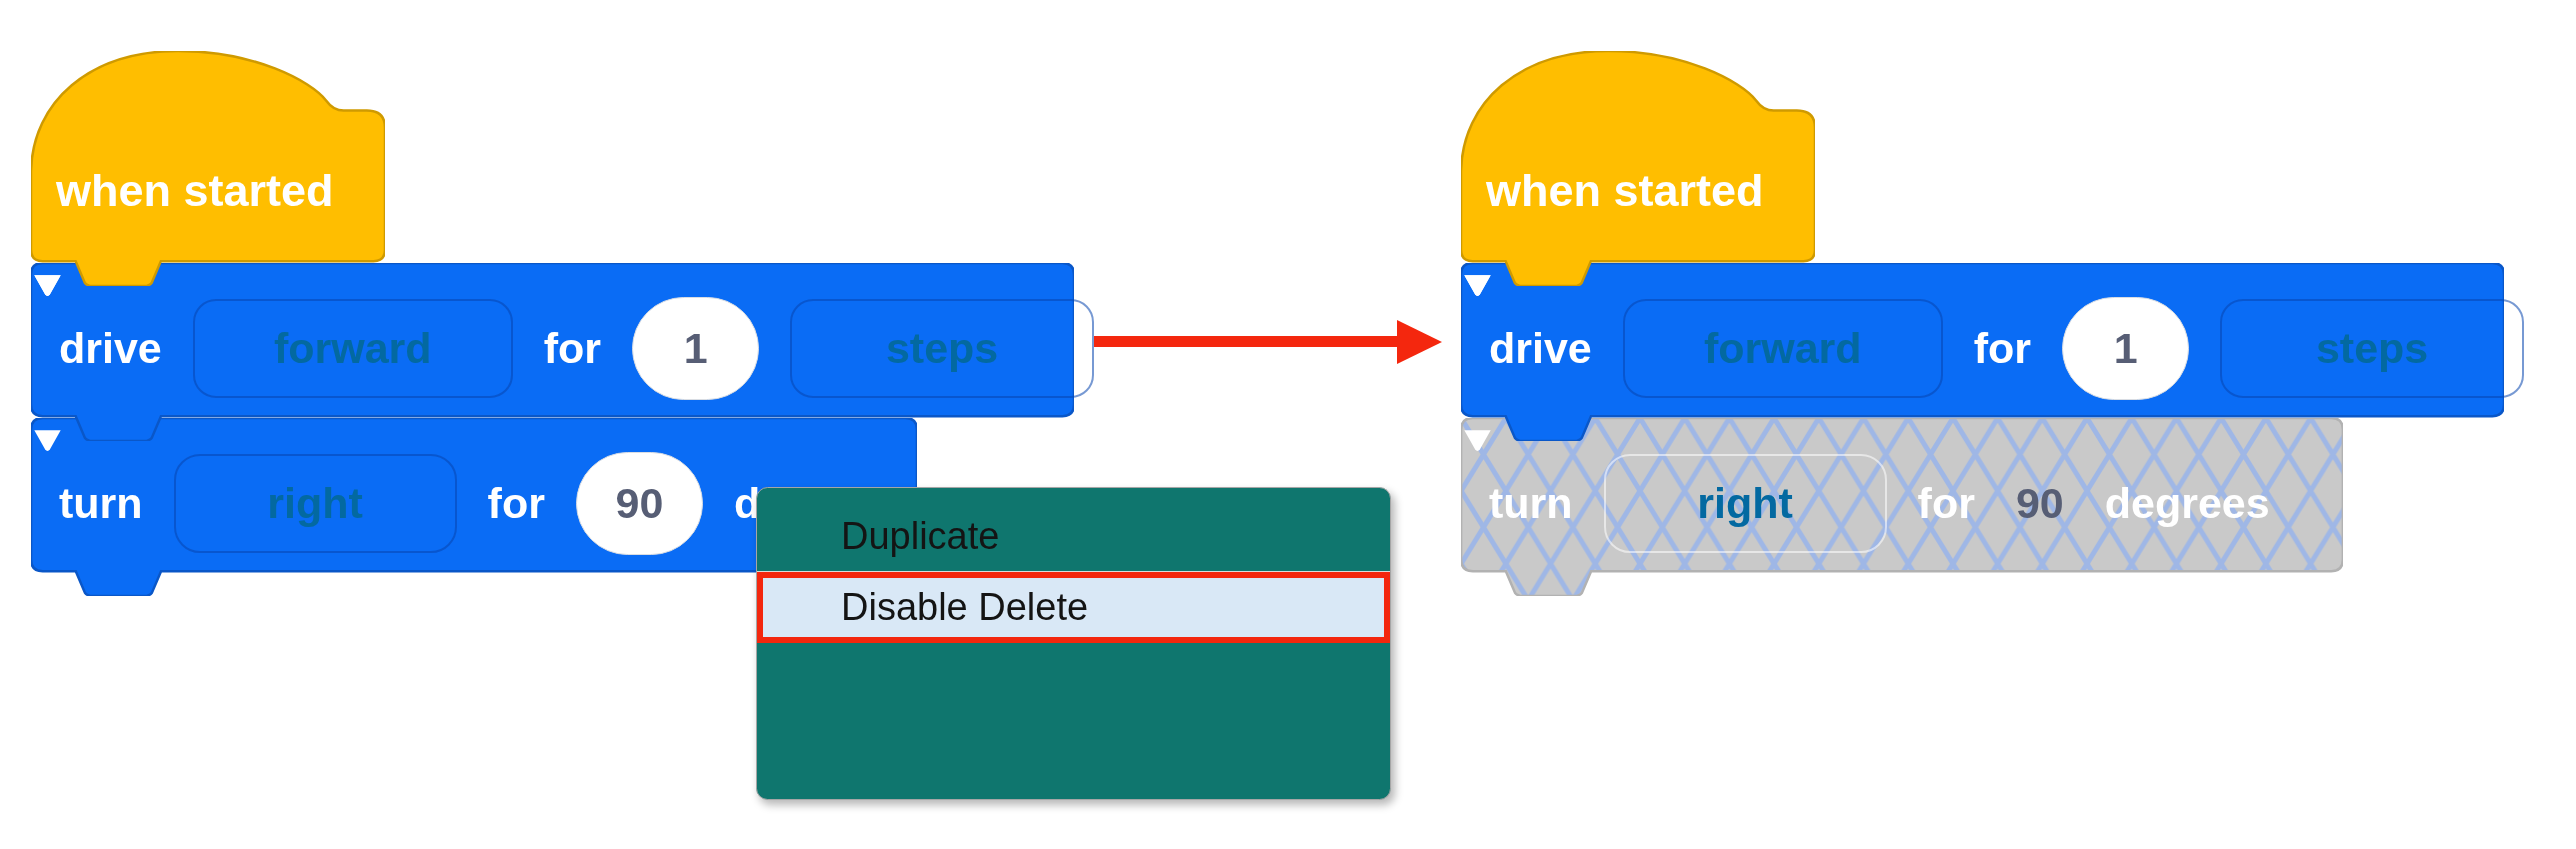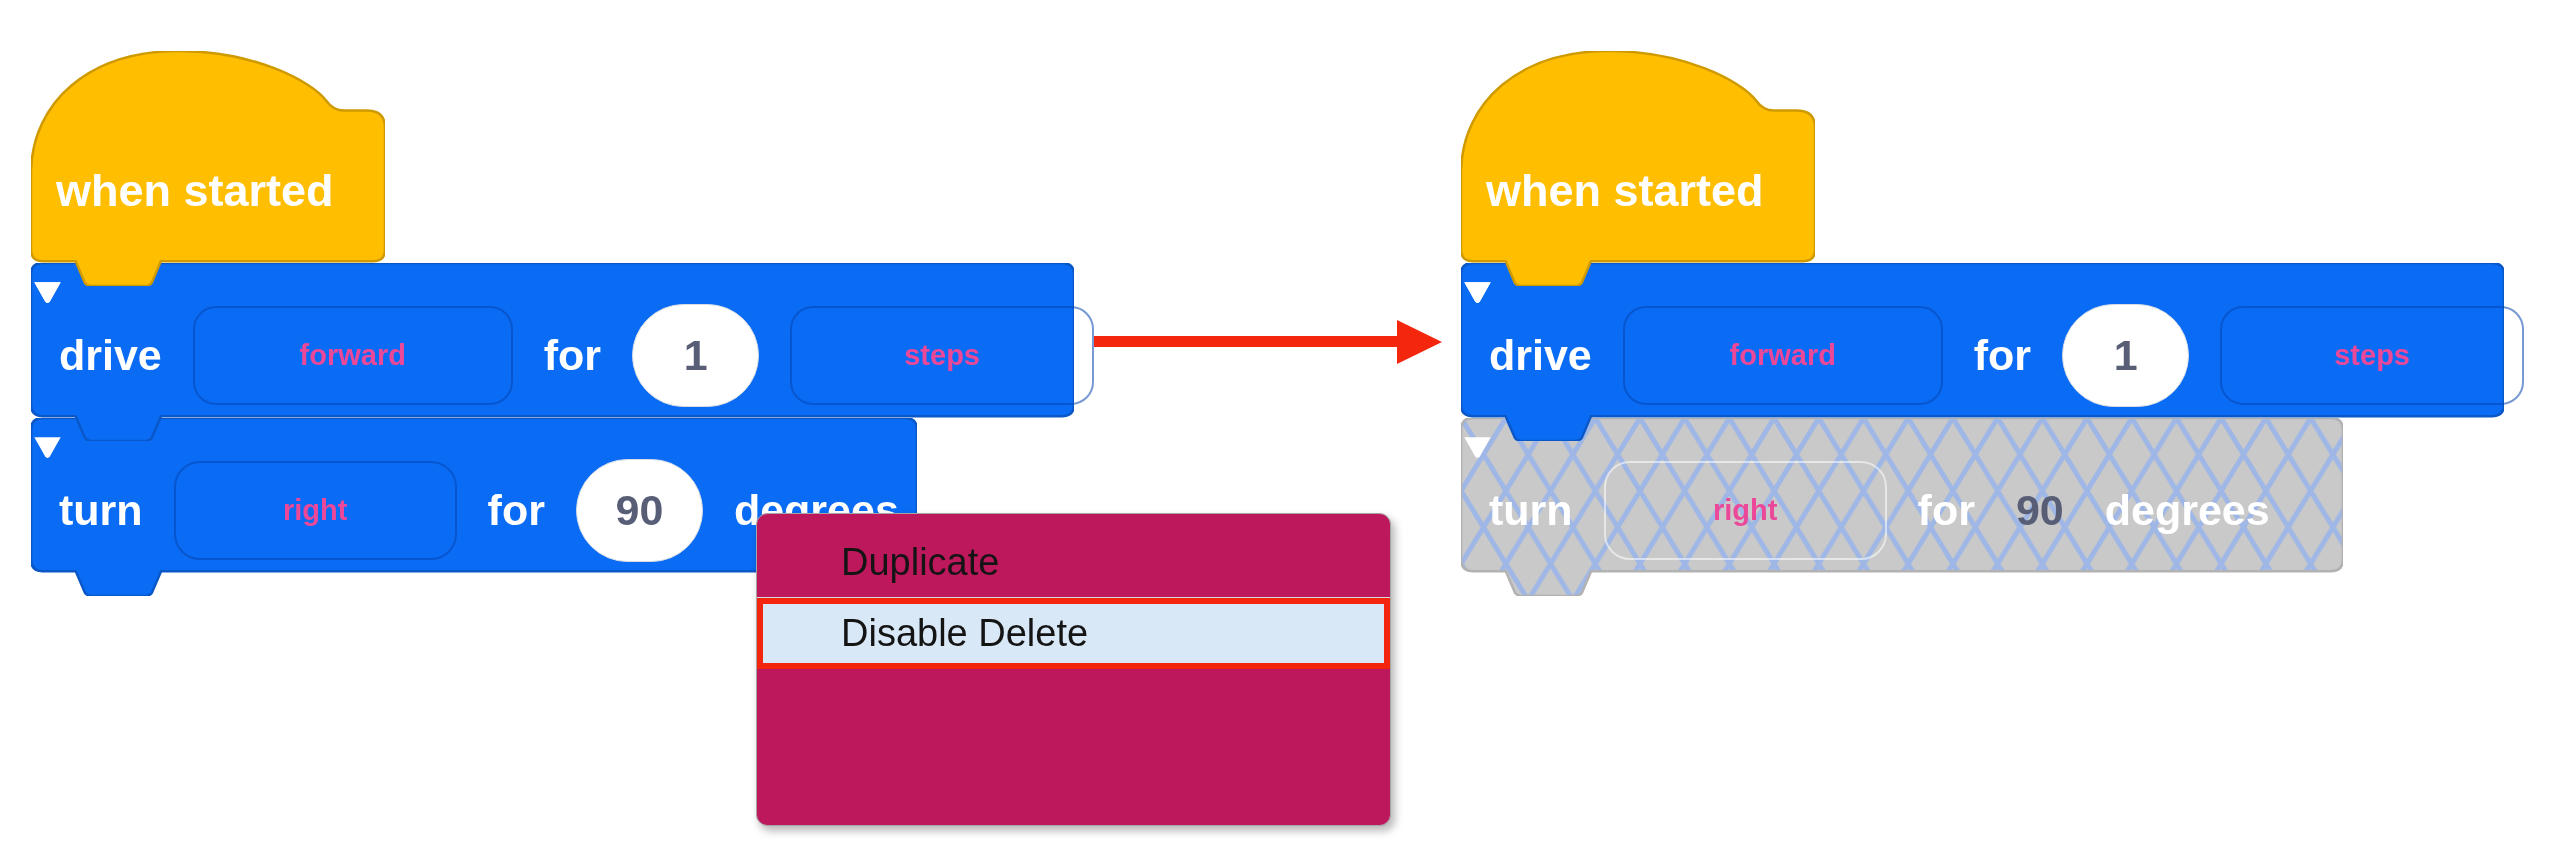--- a/index.html
+++ b/index.html
@@ -4,48 +4,48 @@
 <style>
   html,body{margin:0;padding:0;background:#ffffff;}
   body{width:2576px;height:849px;overflow:hidden;
        font-family:"Liberation Sans","DejaVu Sans",sans-serif;}
   .canvas{position:relative;width:2576px;height:849px;background:#ffffff;}
 
   .block{position:absolute;}
   .block svg{position:absolute;left:0;top:0;display:block;}
 
   
-  .row{position:absolute;left:0;top:16px;height:153px;width:100%;
+  .row{position:absolute;left:0;top:9px;height:153px;width:100%;
        display:flex;align-items:center;padding-left:28px;gap:31px;box-sizing:border-box;}
   .blab{color:#ffffff;font-size:43px;font-weight:700;white-space:nowrap;}
 
   .dd{height:99px;border:2.5px solid rgba(8,70,175,0.55);border-radius:23px;
       display:flex;align-items:center;justify-content:center;gap:21.5px;
-      color:#ec4899;font-size:29px;font-weight:700;box-sizing:border-box;flex:0 0 auto;}
+      color:#0369a1;font-size:43px;font-weight:700;box-sizing:border-box;flex:0 0 auto;}
   .dd .caret{display:block;}
   .dd-forward{width:320px;}
   .dd-steps{width:304px;}
   .dd-right{width:283px;border-radius:26px;}
   .dd.dis{border-color:rgba(255,255,255,0.55);}
 
   .num-oval{height:103px;border-radius:52px;background:#ffffff;
       border:1.7px solid #d9dde3;display:flex;align-items:center;justify-content:center;
       color:#575e75;font-size:43px;font-weight:700;box-sizing:border-box;flex:0 0 auto;}
   .oval-1{width:127px;}
   .oval-90{width:127px;}
   .num-plain{color:#575e75;font-size:43px;font-weight:700;padding:0 10px;white-space:nowrap;}
 
   .hat-label{position:absolute;left:25px;top:114px;color:#ffffff;
       font-size:45px;font-weight:700;white-space:nowrap;}
 
   
   .menu{position:absolute;left:756px;top:487px;width:635px;height:313px;
-        background:#be185d;border:1.7px solid #a6a6a6;border-radius:11.6px;
+        background:#0f766e;border:1.7px solid #a6a6a6;border-radius:11.6px;
         box-shadow:3.3px 5px 8.3px rgba(0,0,0,0.28);z-index:20;
-        box-sizing:border-box;padding-top:13.2px;font-size:38px;color:#141414;margin-top:26px;}
+        box-sizing:border-box;padding-top:13.2px;font-size:38px;color:#141414;}
   .mi{height:71px;display:flex;align-items:center;padding-left:84px;box-sizing:border-box;}
   .mi-sep{border-bottom:1.7px solid #dbdbdb;}
   .mi-highlight{background:#d9e8f6;border:6.6px solid #f3260d;padding-left:78px;}
   .mi-disabled{color:#c4c4c4;}
 
   
   .arrow{position:absolute;z-index:5;}
   .arrow-shaft{position:absolute;left:1094px;top:336px;width:315px;height:10.8px;background:#f4270e;}
   .arrow-head{position:absolute;left:1397px;top:320px;width:45px;height:44px;background:#f4270e;
       clip-path:polygon(0 0,100% 50%,0 100%);}

